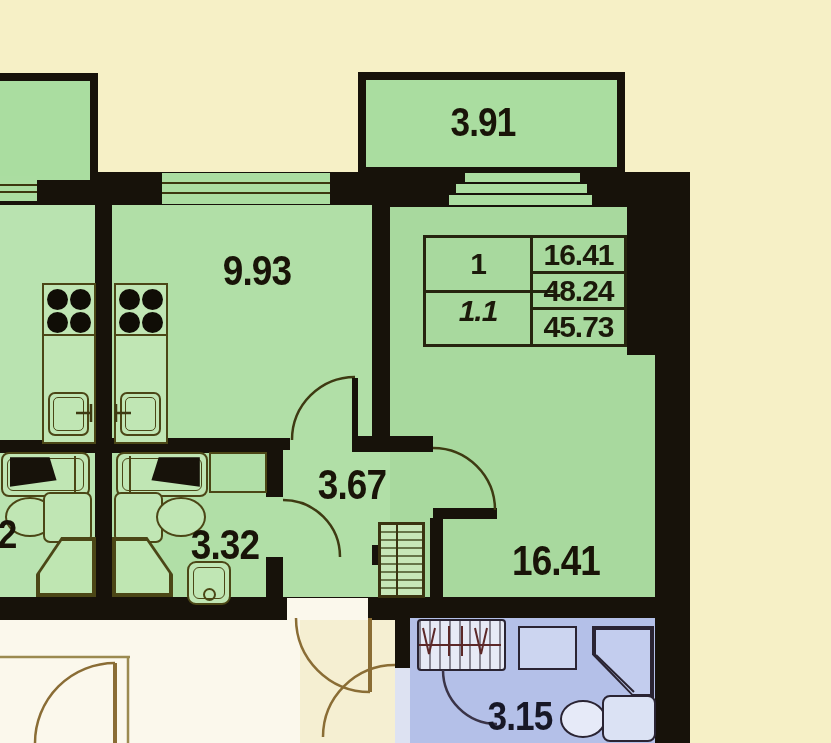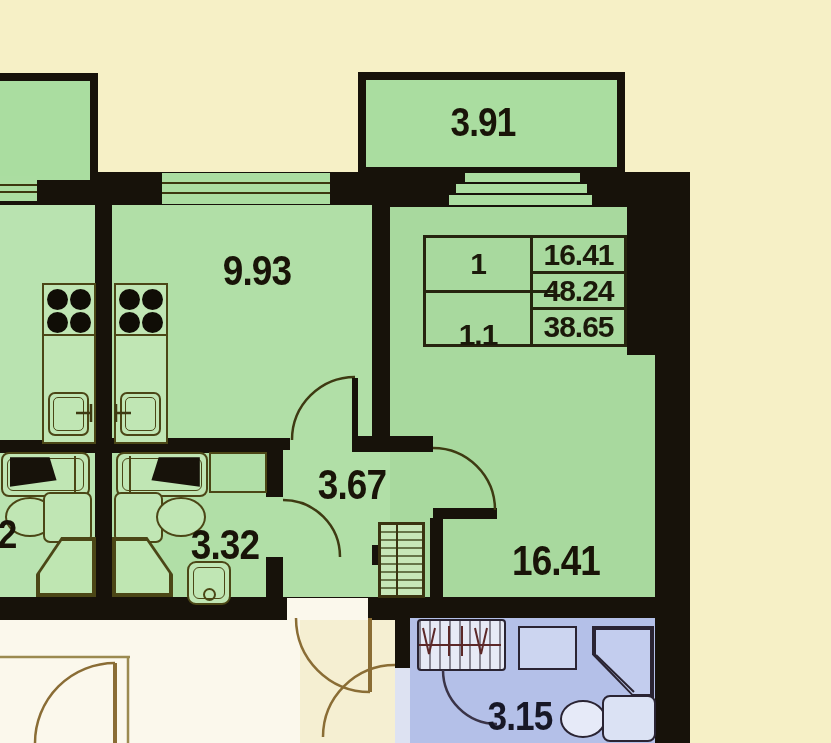--- a/index.html
+++ b/index.html
@@ -112,24 +112,24 @@
   </div>
 
   <div class="abs" style="left:378px;top:522px;width:47px;height:76px;border:3px solid #3a3310;box-sizing:border-box;
        background:repeating-linear-gradient(180deg,#c7e7b8 0 6px,rgba(58,51,16,.6) 6px 8px);">
     <div class="abs" style="left:15px;top:0;height:100%;border-left:2.5px solid #3a3310;"></div>
   </div>
 
   <div class="abs" style="left:423px;top:235px;width:204px;height:112px;border:3px solid #26240f;box-sizing:border-box;">
     <div class="abs" style="left:104px;top:0;height:100%;border-left:3px solid #26240f;"></div>
     <div class="stamp-cell" style="left:0;top:0;width:104px;height:52px;border-bottom:3px solid #26240f;padding-right:26px;">1</div>
-    <div class="stamp-cell" style="left:0;top:71px;width:104px;height:51px;padding-right:12px;">1.1</div>
+    <div class="stamp-cell" style="left:0;top:47px;width:104px;height:51px;padding-right:12px;font-style:italic;">1.1</div>
     <div class="stamp-cell" style="left:107px;top:0;width:91px;height:33px;border-bottom:3px solid #26240f;">16.41</div>
     <div class="stamp-cell" style="left:107px;top:36px;width:91px;height:33px;border-bottom:3px solid #26240f;">48.24</div>
-    <div class="stamp-cell" style="left:107px;top:72px;width:91px;height:34px;">38.65</div>
+    <div class="stamp-cell" style="left:107px;top:72px;width:91px;height:34px;">45.73</div>
   </div>
 
   <div class="bfix" style="left:417px;top:619px;width:85px;height:48px;border-radius:4px;background:#e7eaf6;
        background-image:repeating-linear-gradient(90deg,rgba(42,36,51,.5) 0 2px,transparent 2px 10px);"></div>
   <div class="bfix" style="left:518px;top:626px;width:55px;height:40px;background:#ccd5f0;"></div>
   <div class="abs" style="left:592px;top:626px;width:62px;height:72px;background:#2a2433;clip-path:polygon(0 0,100% 0,100% 100%,68% 100%,0 40%);">
     <div class="abs" style="left:4px;top:4px;right:4px;bottom:4px;background:#c3cdee;clip-path:polygon(0 0,100% 0,100% 100%,68% 100%,0 40%);"></div>
   </div>
   <div class="bfix" style="left:560px;top:700px;width:42px;height:34px;border-radius:50%;background:#e6eaf8;"></div>
   <div class="bfix" style="left:602px;top:695px;width:50px;height:43px;border-radius:8px;background:#dbe2f4;"></div>

